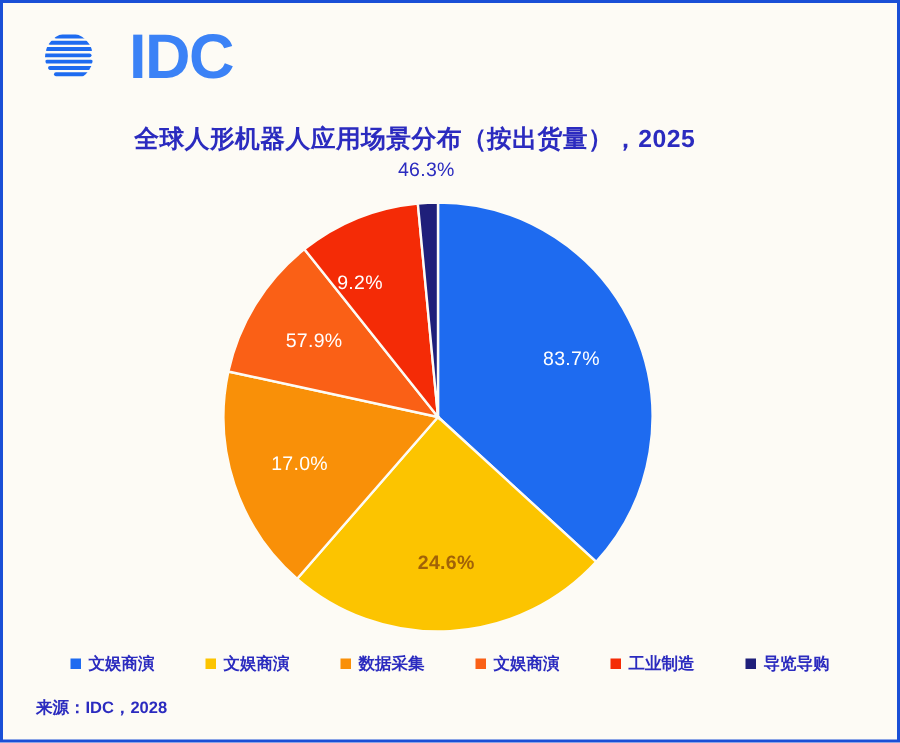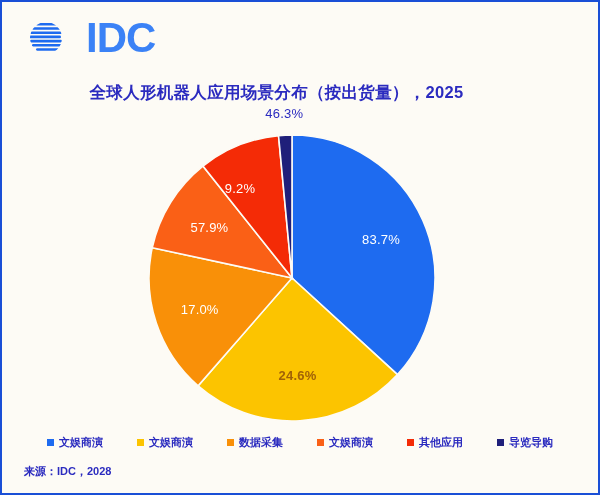--- a/index.html
+++ b/index.html
@@ -182,21 +182,21 @@
       <div class="legend-item">
         <span class="legend-swatch" style="background: rgb(249, 144, 8);"></span>
         <span class="legend-label">数据采集</span>
       </div>
       <div class="legend-item">
         <span class="legend-swatch" style="background: rgb(250, 96, 22);"></span>
         <span class="legend-label">文娱商演</span>
       </div>
       <div class="legend-item">
         <span class="legend-swatch" style="background: rgb(244, 43, 6);"></span>
-        <span class="legend-label">其他应用</span>
+        <span class="legend-label">工业制造</span>
       </div>
       <div class="legend-item">
         <span class="legend-swatch" style="background: rgb(31, 31, 122);"></span>
         <span class="legend-label">导览导购</span>
       </div>
     </div>
 
   <div id="source">来源：IDC，2028</div>
 
 </div>

